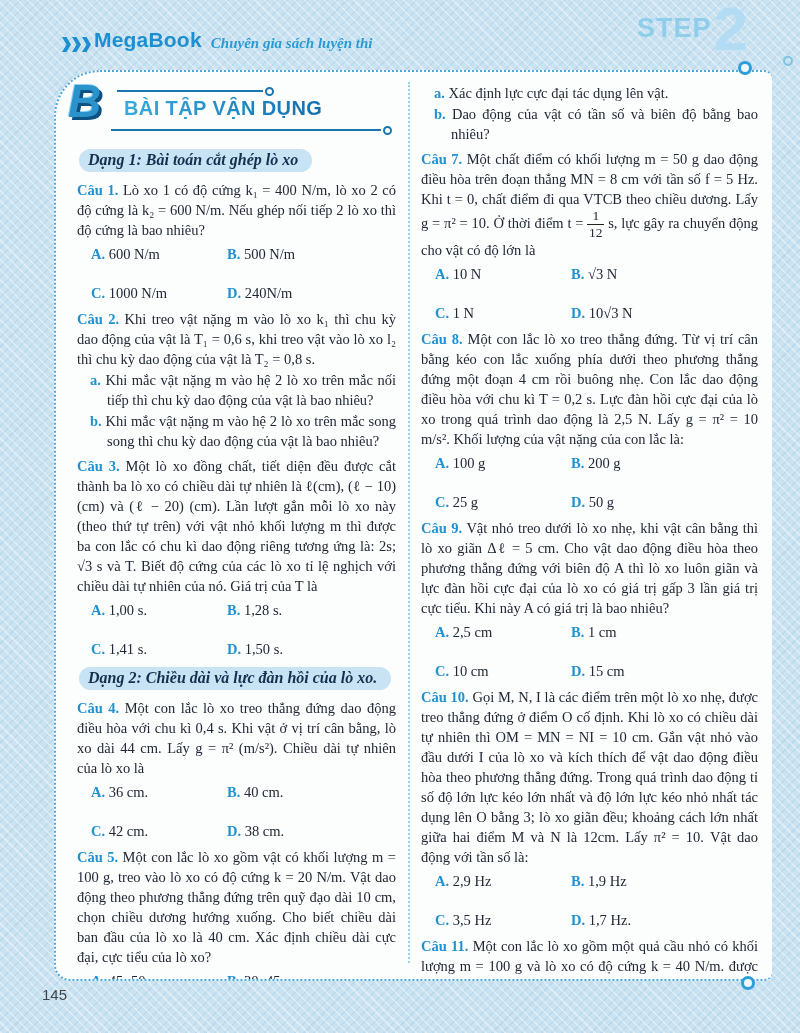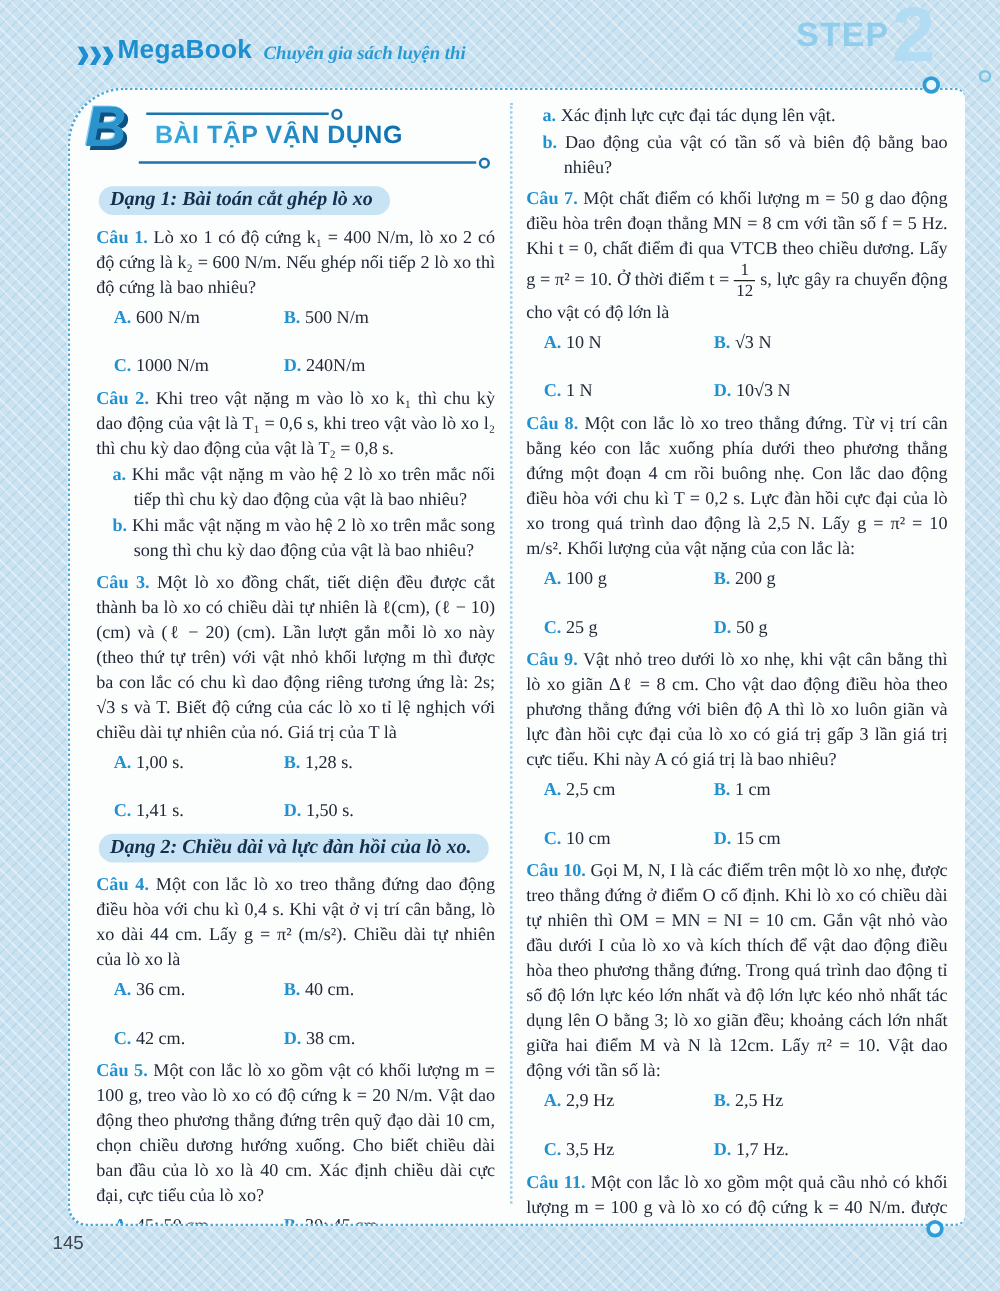--- a/index.html
+++ b/index.html
@@ -177,34 +177,34 @@
         <p class="qtext"><span class="qlabel">Câu 8.</span> <span>Một con lắc lò xo treo thẳng đứng. Từ vị trí cân bằng kéo con lắc xuống phía dưới theo phương thẳng đứng một đoạn 4 cm rồi buông nhẹ. Con lắc dao động điều hòa với chu kì T = 0,2 s. Lực đàn hồi cực đại của lò xo trong quá trình dao động là 2,5 N. Lấy g = π² = 10 m/s². Khối lượng của vật nặng của con lắc là:</span></p>
         <div class="opts">
           <div class="opt"><span class="okey">A.</span> <span>100 g</span></div>
           <div class="opt"><span class="okey">B.</span> <span>200 g</span></div>
           <div class="opt"><span class="okey">C.</span> <span>25 g</span></div>
           <div class="opt"><span class="okey">D.</span> <span>50 g</span></div>
         </div>
       </div>
 
       <div class="q">
-        <p class="qtext"><span class="qlabel">Câu 9.</span> <span>Vật nhỏ treo dưới lò xo nhẹ, khi vật cân bằng thì lò xo giãn Δℓ = 8 cm. Cho vật dao động điều hòa theo phương thẳng đứng với biên độ A thì lò xo luôn giãn và lực đàn hồi cực đại của lò xo có giá trị gấp 3 lần giá trị cực tiểu. Khi này A có giá trị là bao nhiêu?</span></p>
+        <p class="qtext"><span class="qlabel">Câu 9.</span> <span>Vật nhỏ treo dưới lò xo nhẹ, khi vật cân bằng thì lò xo giãn Δℓ = 5 cm. Cho vật dao động điều hòa theo phương thẳng đứng với biên độ A thì lò xo luôn giãn và lực đàn hồi cực đại của lò xo có giá trị gấp 3 lần giá trị cực tiểu. Khi này A có giá trị là bao nhiêu?</span></p>
         <div class="opts">
           <div class="opt"><span class="okey">A.</span> <span>2,5 cm</span></div>
           <div class="opt"><span class="okey">B.</span> <span>1 cm</span></div>
           <div class="opt"><span class="okey">C.</span> <span>10 cm</span></div>
           <div class="opt"><span class="okey">D.</span> <span>15 cm</span></div>
         </div>
       </div>
 
       <div class="q">
         <p class="qtext"><span class="qlabel">Câu 10.</span> <span>Gọi M, N, I là các điểm trên một lò xo nhẹ, được treo thẳng đứng ở điểm O cố định. Khi lò xo có chiều dài tự nhiên thì OM = MN = NI = 10 cm. Gắn vật nhỏ vào đầu dưới I của lò xo và kích thích để vật dao động điều hòa theo phương thẳng đứng. Trong quá trình dao động tỉ số độ lớn lực kéo lớn nhất và độ lớn lực kéo nhỏ nhất tác dụng lên O bằng 3; lò xo giãn đều; khoảng cách lớn nhất giữa hai điểm M và N là 12cm. Lấy π² = 10. Vật dao động với tần số là:</span></p>
         <div class="opts">
           <div class="opt"><span class="okey">A.</span> <span>2,9 Hz</span></div>
-          <div class="opt"><span class="okey">B.</span> <span>2,5 Hz</span></div>
+          <div class="opt"><span class="okey">B.</span> <span>1,9 Hz</span></div>
           <div class="opt"><span class="okey">C.</span> <span>3,5 Hz</span></div>
           <div class="opt"><span class="okey">D.</span> <span>1,7 Hz.</span></div>
         </div>
       </div>
 
       <div class="q">
         <p class="qtext"><span class="qlabel">Câu 11.</span> <span>Một con lắc lò xo gồm một quả cầu nhỏ có khối lượng m = 100 g và lò xo có độ cứng k = 40 N/m. được treo thẳng đứng. Nâng quả cầu lên thẳng đứng lên bằng lực F = 0,8 N cho đến khi quả cầu đứng yên rồi buông tay cho vật dao động. Lấy g = 10 m/s². Lực đàn hồi cực đại và cực tiểu tác dụng lên giá treo là:</span></p>
       </div>
 
     </div>

